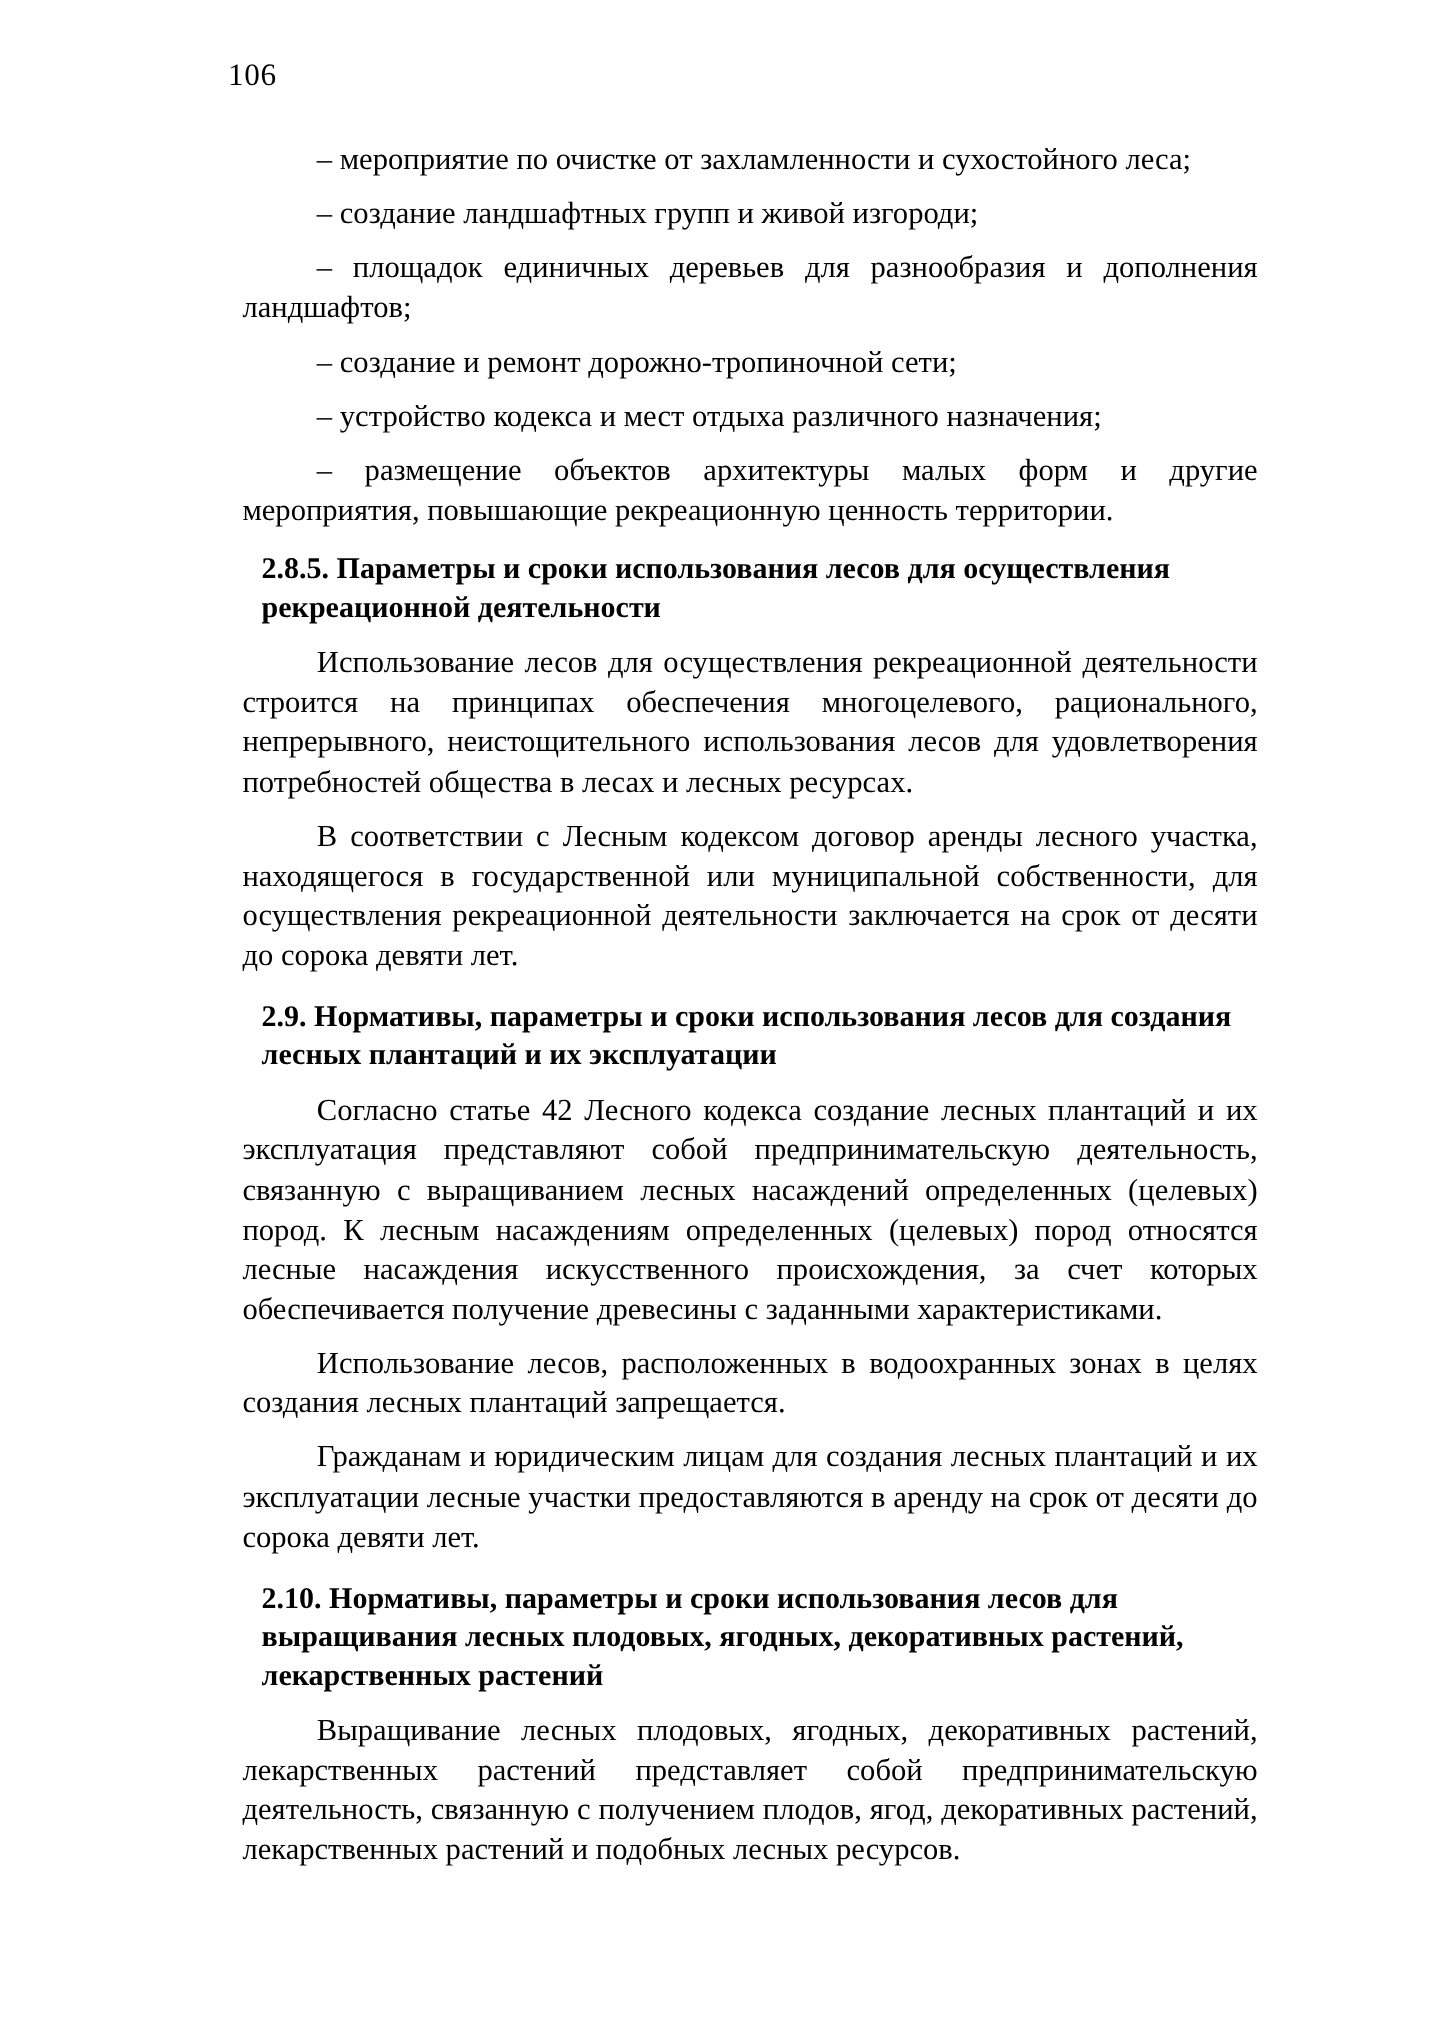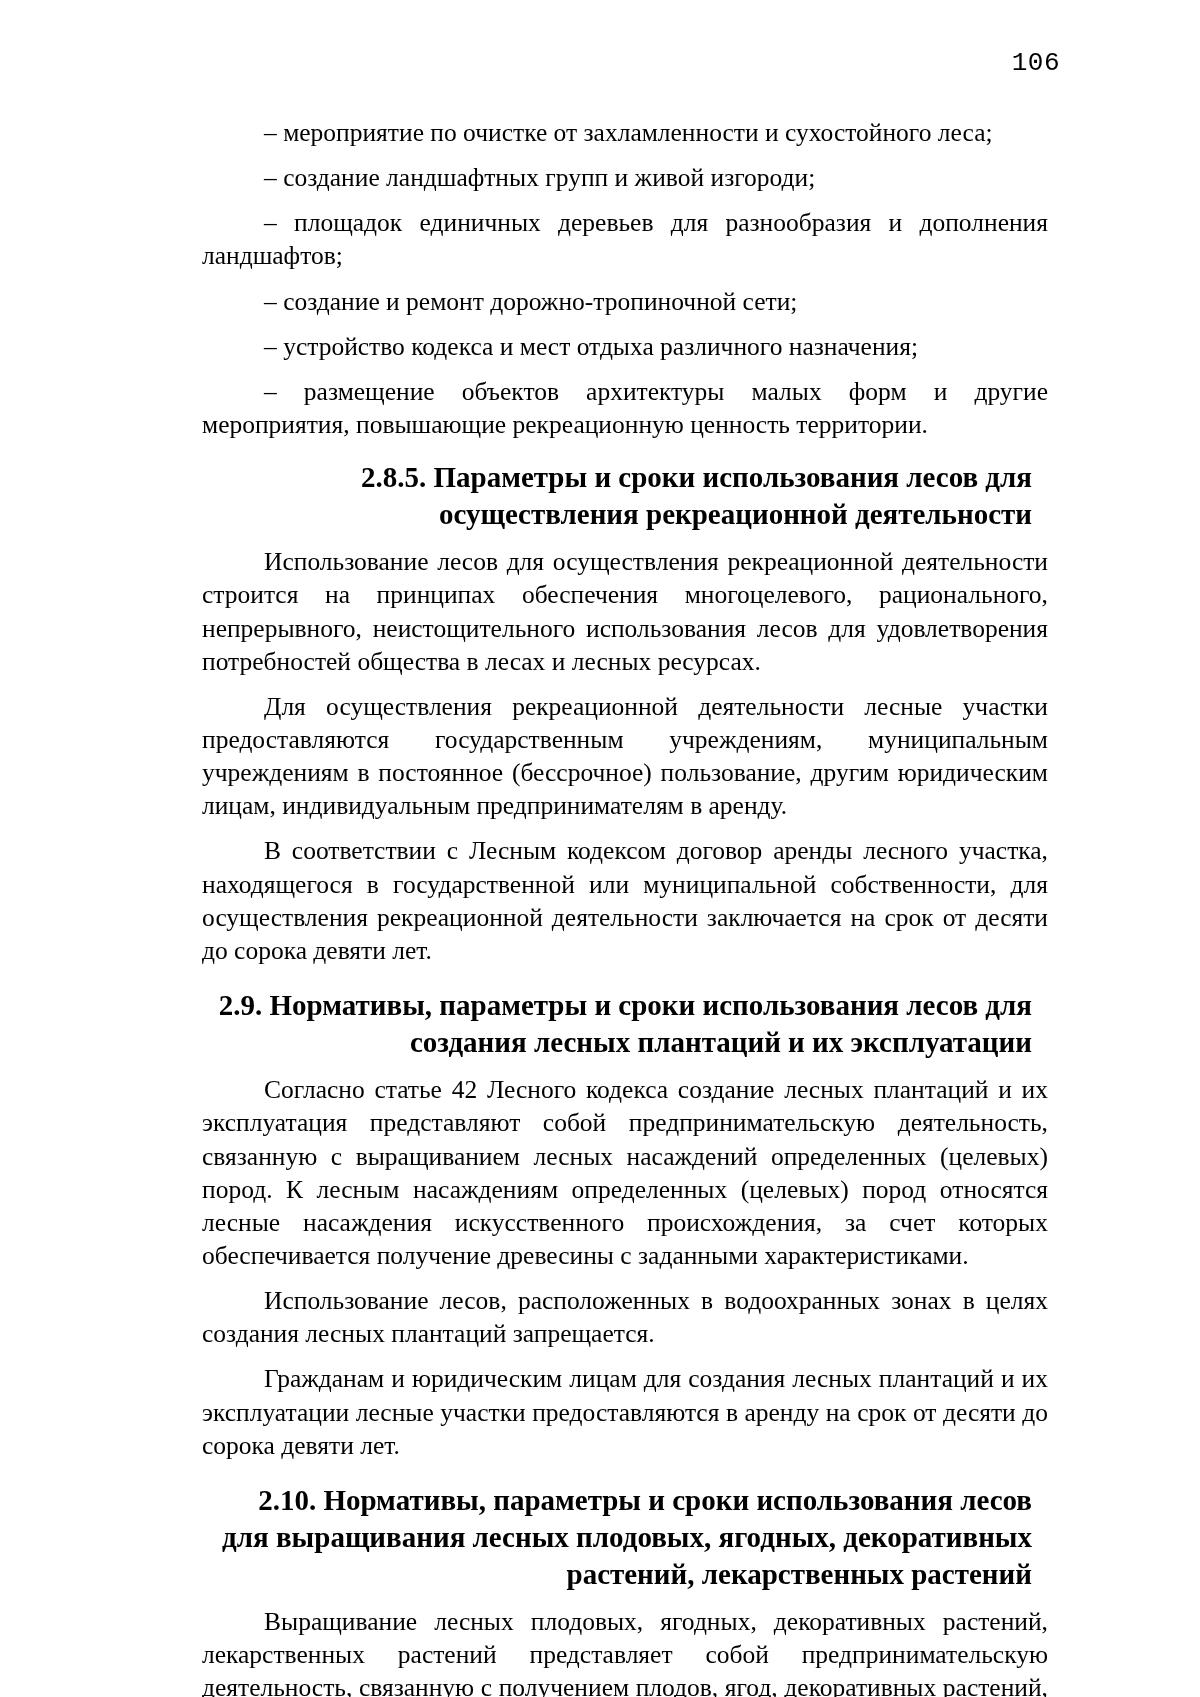--- a/index.html
+++ b/index.html
@@ -14,45 +14,44 @@
     color: #000000;
   }
   .page {
     width: 1200px;
     height: 1697px;
     box-sizing: border-box;
     padding: 48px 140px 40px 190px;
     position: relative;
   }
   .page-number {
-    text-align: right;
+    text-align: left;
     font-size: 26px;
     margin: 0 0 38px 0;
     letter-spacing: 0.5px;
-    font-family: Liberation Mono, monospace;
   }
   .para {
     font-size: 25.5px;
     line-height: 1.30;
     margin: 12px;
     text-align: justify;
     text-justify: inter-word;
     hyphens: none;
   }
   .indent {
     text-indent: 62px;
     font-family: Liberation Serif, serif;
   }
   .dash-line {
     text-indent: 62px;
   }
   .heading {
-    font-size: 29px;
+    font-size: 25px;
     font-weight: bold;
-    text-align: right;
+    text-align: left;
     line-height: 1.28;
     margin: 18px 0 12px 0;
     padding: 0 28px;
   }
   .heading.tight {
     margin-top: 20px;
   }
 </style>
 </head>
 <body>
@@ -64,21 +63,20 @@
   <p class="para dash-line">– мероприятие по очистке от захламленности и сухостойного леса;</p>
   <p class="para dash-line">– создание ландшафтных групп и живой изгороди;</p>
   <p class="para dash-line">– площадок единичных деревьев для разнообразия и дополнения ландшафтов;</p>
   <p class="para dash-line">– создание и ремонт дорожно-тропиночной сети;</p>
   <p class="para dash-line">– устройство кодекса и мест отдыха различного назначения;</p>
   <p class="para dash-line">– размещение объектов архитектуры малых форм и другие мероприятия, повышающие рекреационную ценность территории.</p>
 
   <h2 class="heading">2.8.5. Параметры и сроки использования лесов для осуществления рекреационной деятельности</h2>
 
   <p class="para indent">Использование лесов для осуществления рекреационной деятельности строится на принципах обеспечения многоцелевого, рационального, непрерывного, неистощительного использования лесов для удовлетворения потребностей общества в лесах и лесных ресурсах.</p>
-  <p class="para indent">Для осуществления рекреационной деятельности лесные участки предоставляются государственным учреждениям, муниципальным учреждениям в постоянное (бессрочное) пользование, другим юридическим лицам, индивидуальным предпринимателям в аренду.</p>
   <p class="para indent">В соответствии с Лесным кодексом договор аренды лесного участка, находящегося в государственной или муниципальной собственности, для осуществления рекреационной деятельности заключается на срок от десяти до сорока девяти лет.</p>
 
   <h2 class="heading tight">2.9. Нормативы, параметры и сроки использования лесов для создания лесных плантаций и их эксплуатации</h2>
 
   <p class="para indent">Согласно статье 42 Лесного кодекса создание лесных плантаций и их эксплуатация представляют собой предпринимательскую деятельность, связанную с выращиванием лесных насаждений определенных (целевых) пород. К лесным насаждениям определенных (целевых) пород относятся лесные насаждения искусственного происхождения, за счет которых обеспечивается получение древесины с заданными характеристиками.</p>
   <p class="para indent">Использование лесов, расположенных в водоохранных зонах в целях создания лесных плантаций запрещается.</p>
   <p class="para indent">Гражданам и юридическим лицам для создания лесных плантаций и их эксплуатации лесные участки предоставляются в аренду на срок от десяти до сорока девяти лет.</p>
 
   <h2 class="heading tight">2.10. Нормативы, параметры и сроки использования лесов для выращивания лесных плодовых, ягодных, декоративных растений, лекарственных растений</h2>
 

